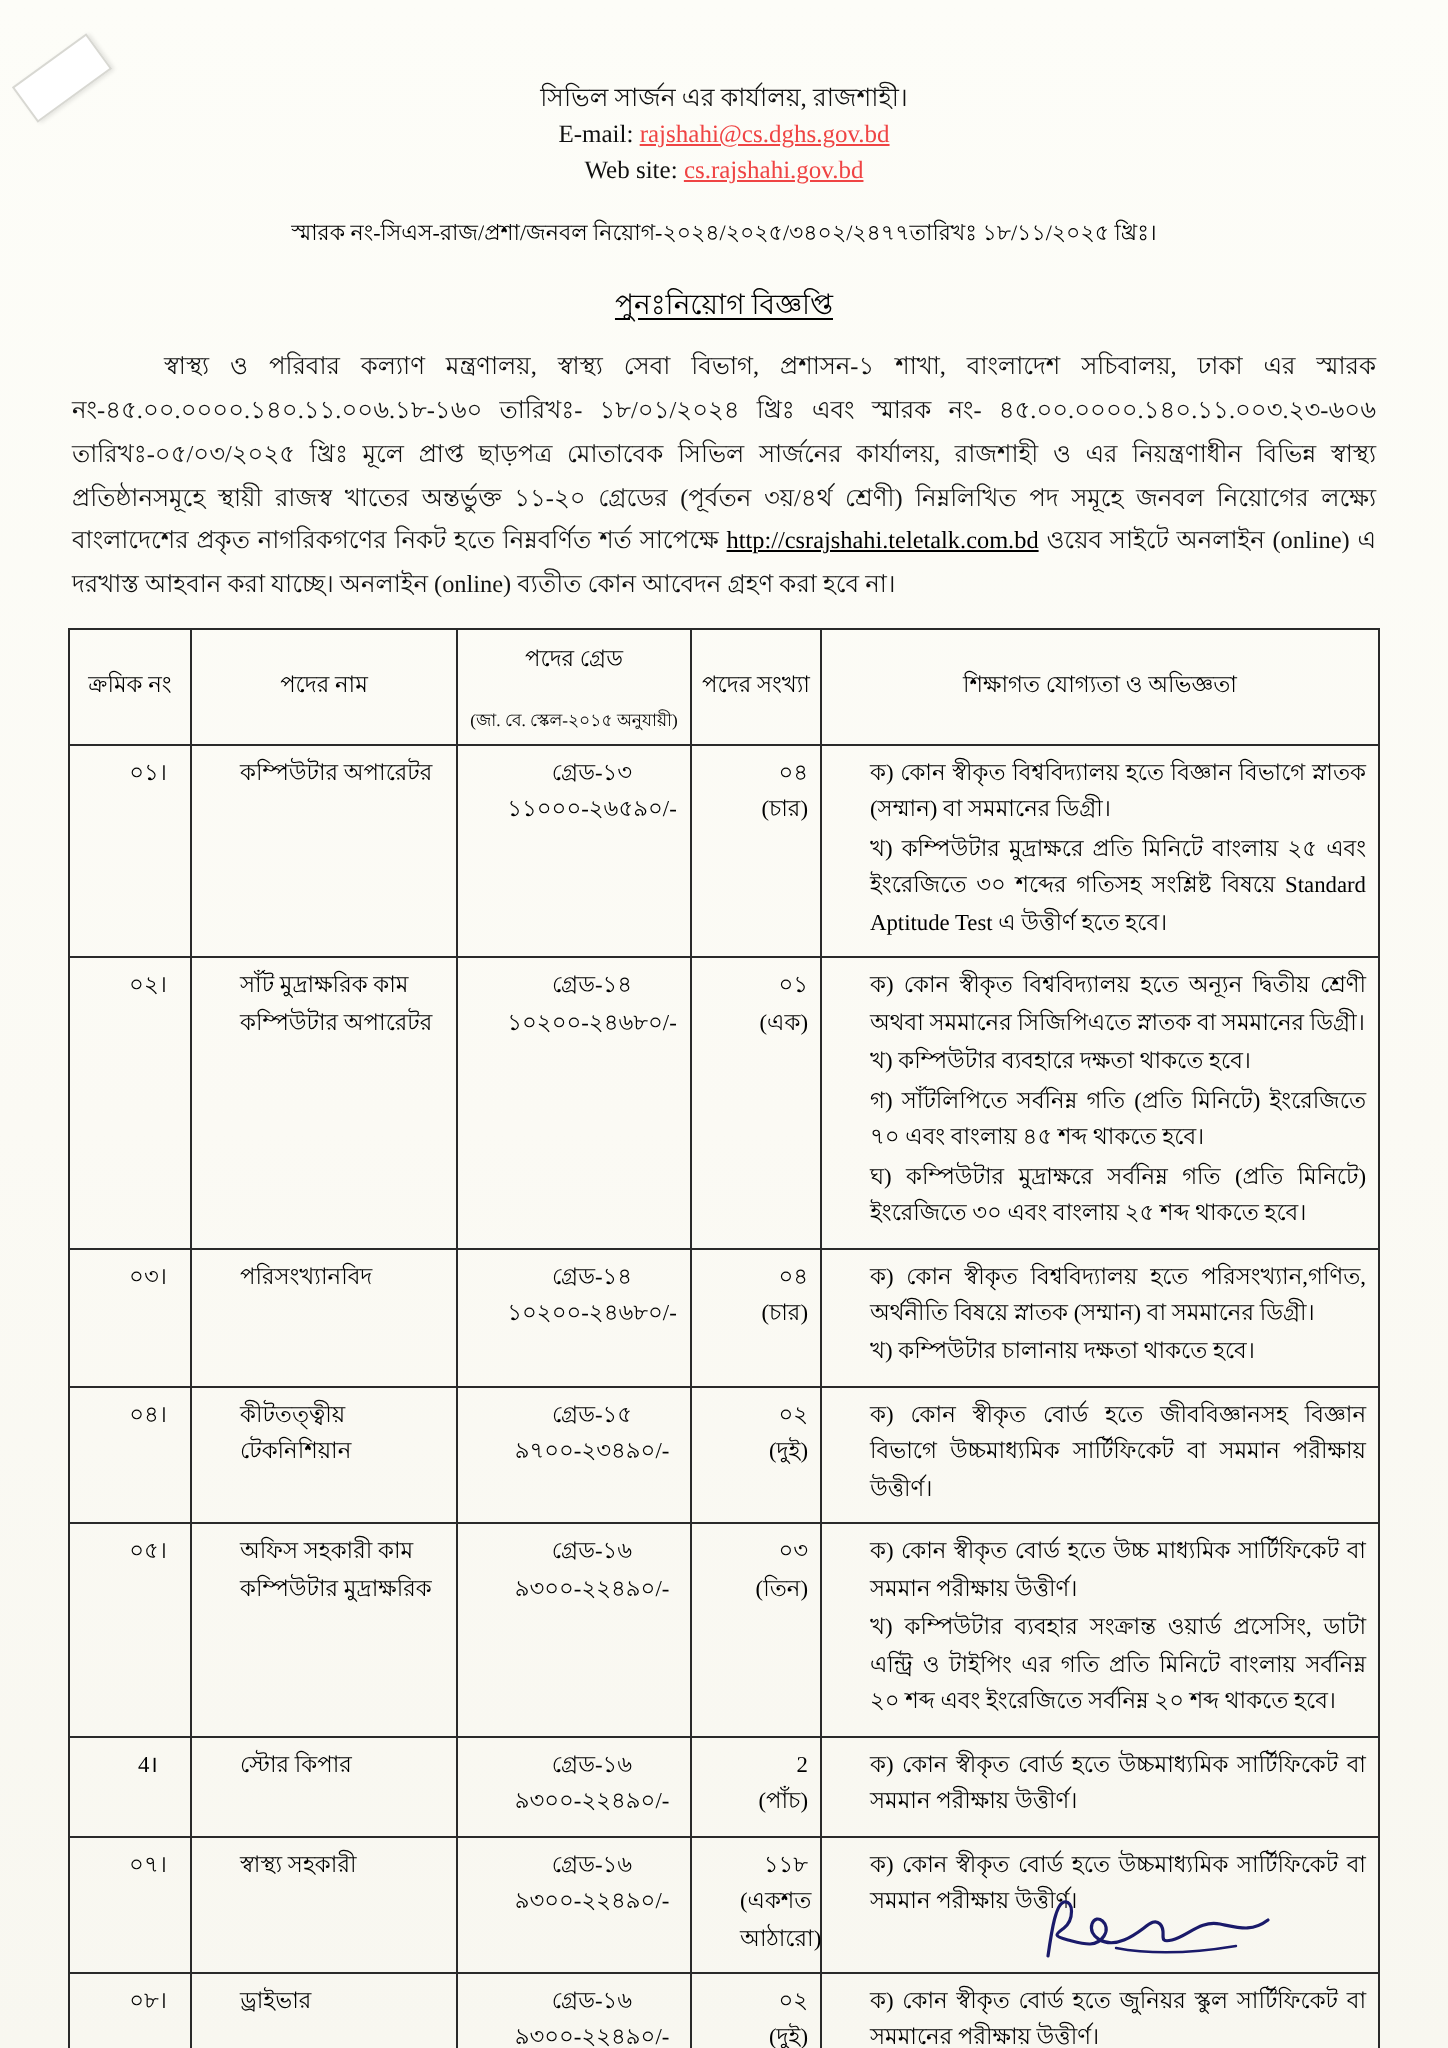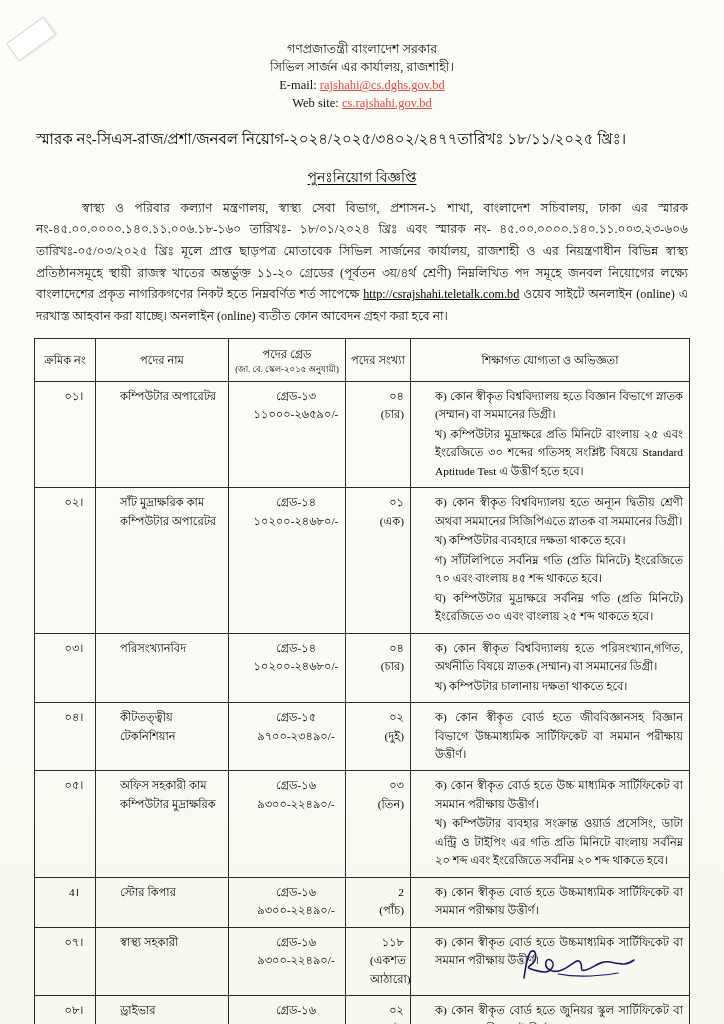--- a/index.html
+++ b/index.html
@@ -46,24 +46,24 @@
     font-size: 12.5px;
     color: #111;
   }
   .head div { white-space: nowrap; }
   .head .email .u, .head .web .u {
     text-decoration: underline;
     color: #ef4444;
   }
   .memo-row {
     display: flex;
-    justify-content: flex-start;
+    justify-content: center;
     align-items: baseline;
     margin-top: 14px;
-    font-size: 15px;
+    font-size: 11px;
     padding: 0 2px;
   }
   .title {
     text-align: center;
     font-size: 14px;
     margin-top: 14px;
     margin-bottom: 8px;
   }
   .title span {
     text-decoration: underline;
@@ -105,21 +105,21 @@
   }
   th.c-sl, td.c-sl { width: 52px; text-align: center; }
   th.c-post, td.c-post { width: 124px; }
   th.c-grade, td.c-grade { width: 108px; text-align: center; }
   th.c-num, td.c-num { width: 56px; text-align: right; }
   th.c-qual, td.c-qual { }
   .grade-note {
     font-size: 8.6px;
     display: block;
     line-height: 1.25;
-    margin-top: 1px;
+    margin-top: 16px;
   }
   td.c-grade .gl { display: block; }
   td.c-num .nl { display: block; }
   .qual-line { display: block; text-align: justify; }
   .qual-line + .qual-line { margin-top: 1px; }
   .sig {
     position: absolute;
     right: 86px;
     bottom: 40px;
     width: 120px;
@@ -130,21 +130,20 @@
 </head>
 <body>
 
 <div class="page">
   <div class="paper-tint"></div>
   <div class="corner-fold"></div>
 
   <div class="content">
 
     <div class="head">
-      <div>গণপ্রজাতন্ত্রী বাংলাদেশ সরকার</div>
       <div>সিভিল সার্জন এর কার্যালয়, রাজশাহী।</div>
       <div class="email">
         <span>E-mail: </span><span class="u">rajshahi@cs.dghs.gov.bd</span>
       </div>
       <div class="web">
         <span>Web site: </span><span class="u">cs.rajshahi.gov.bd</span>
       </div>
     </div>
 
     <div class="memo-row">

